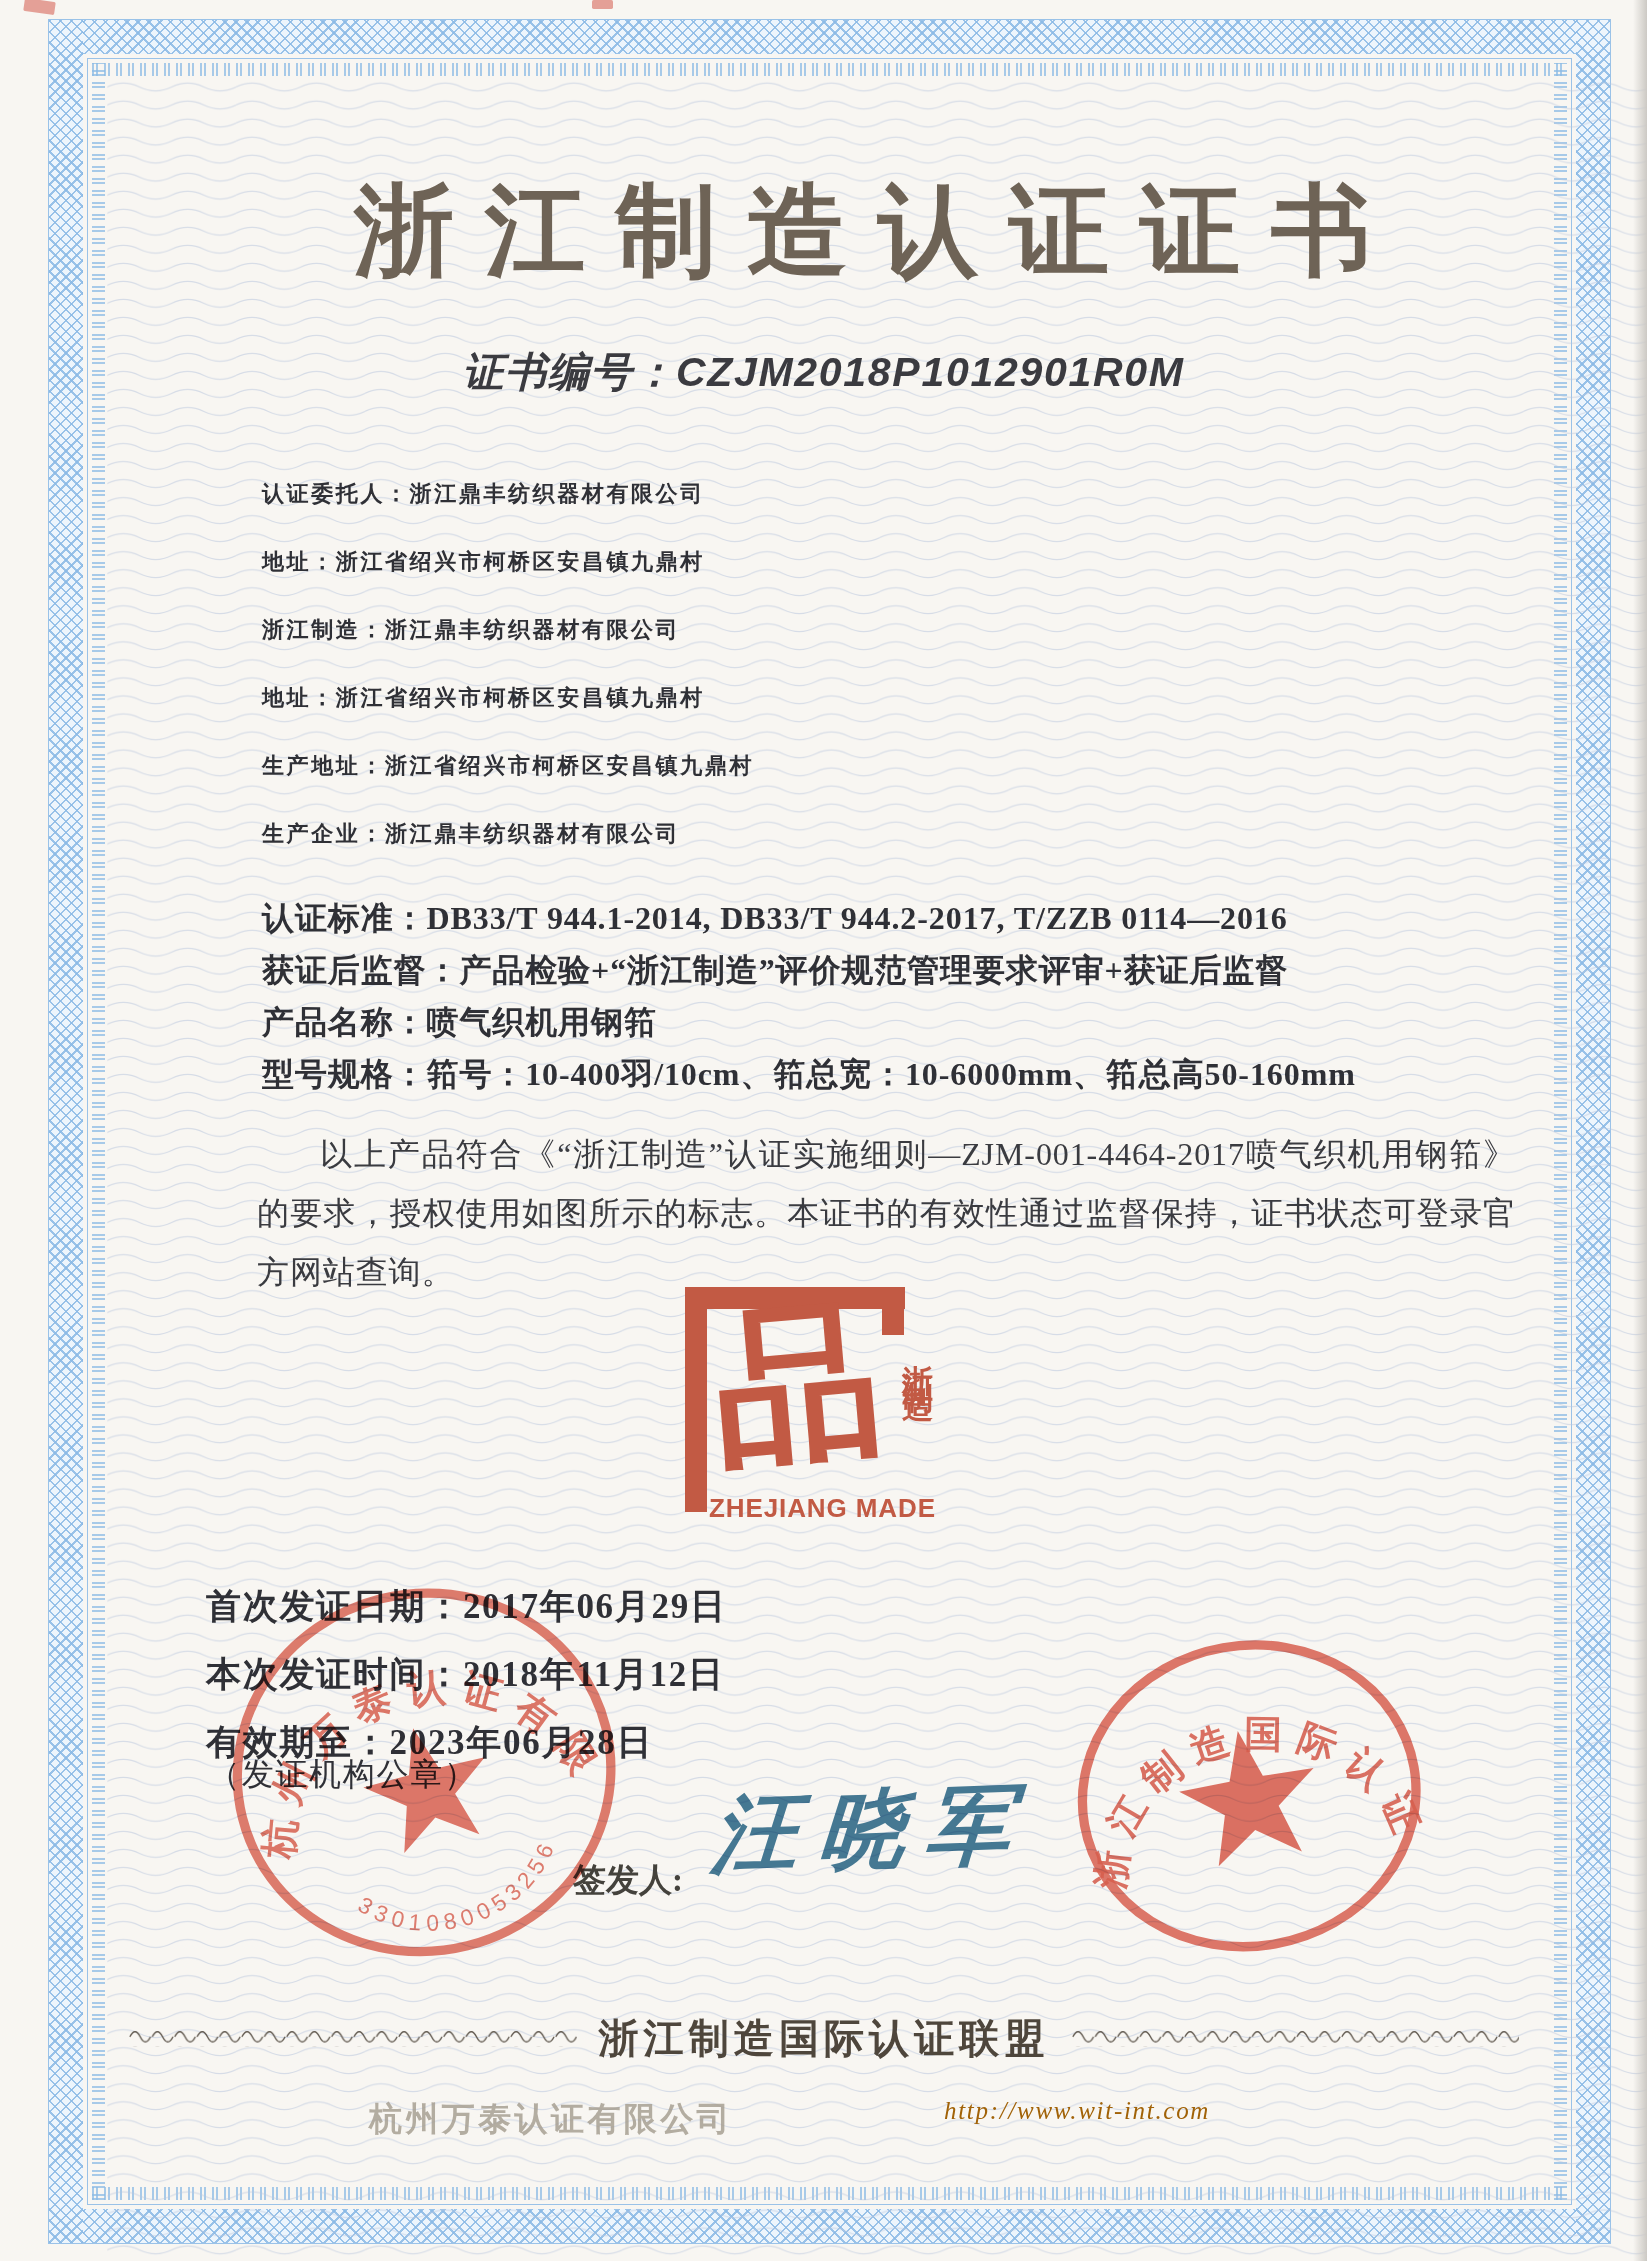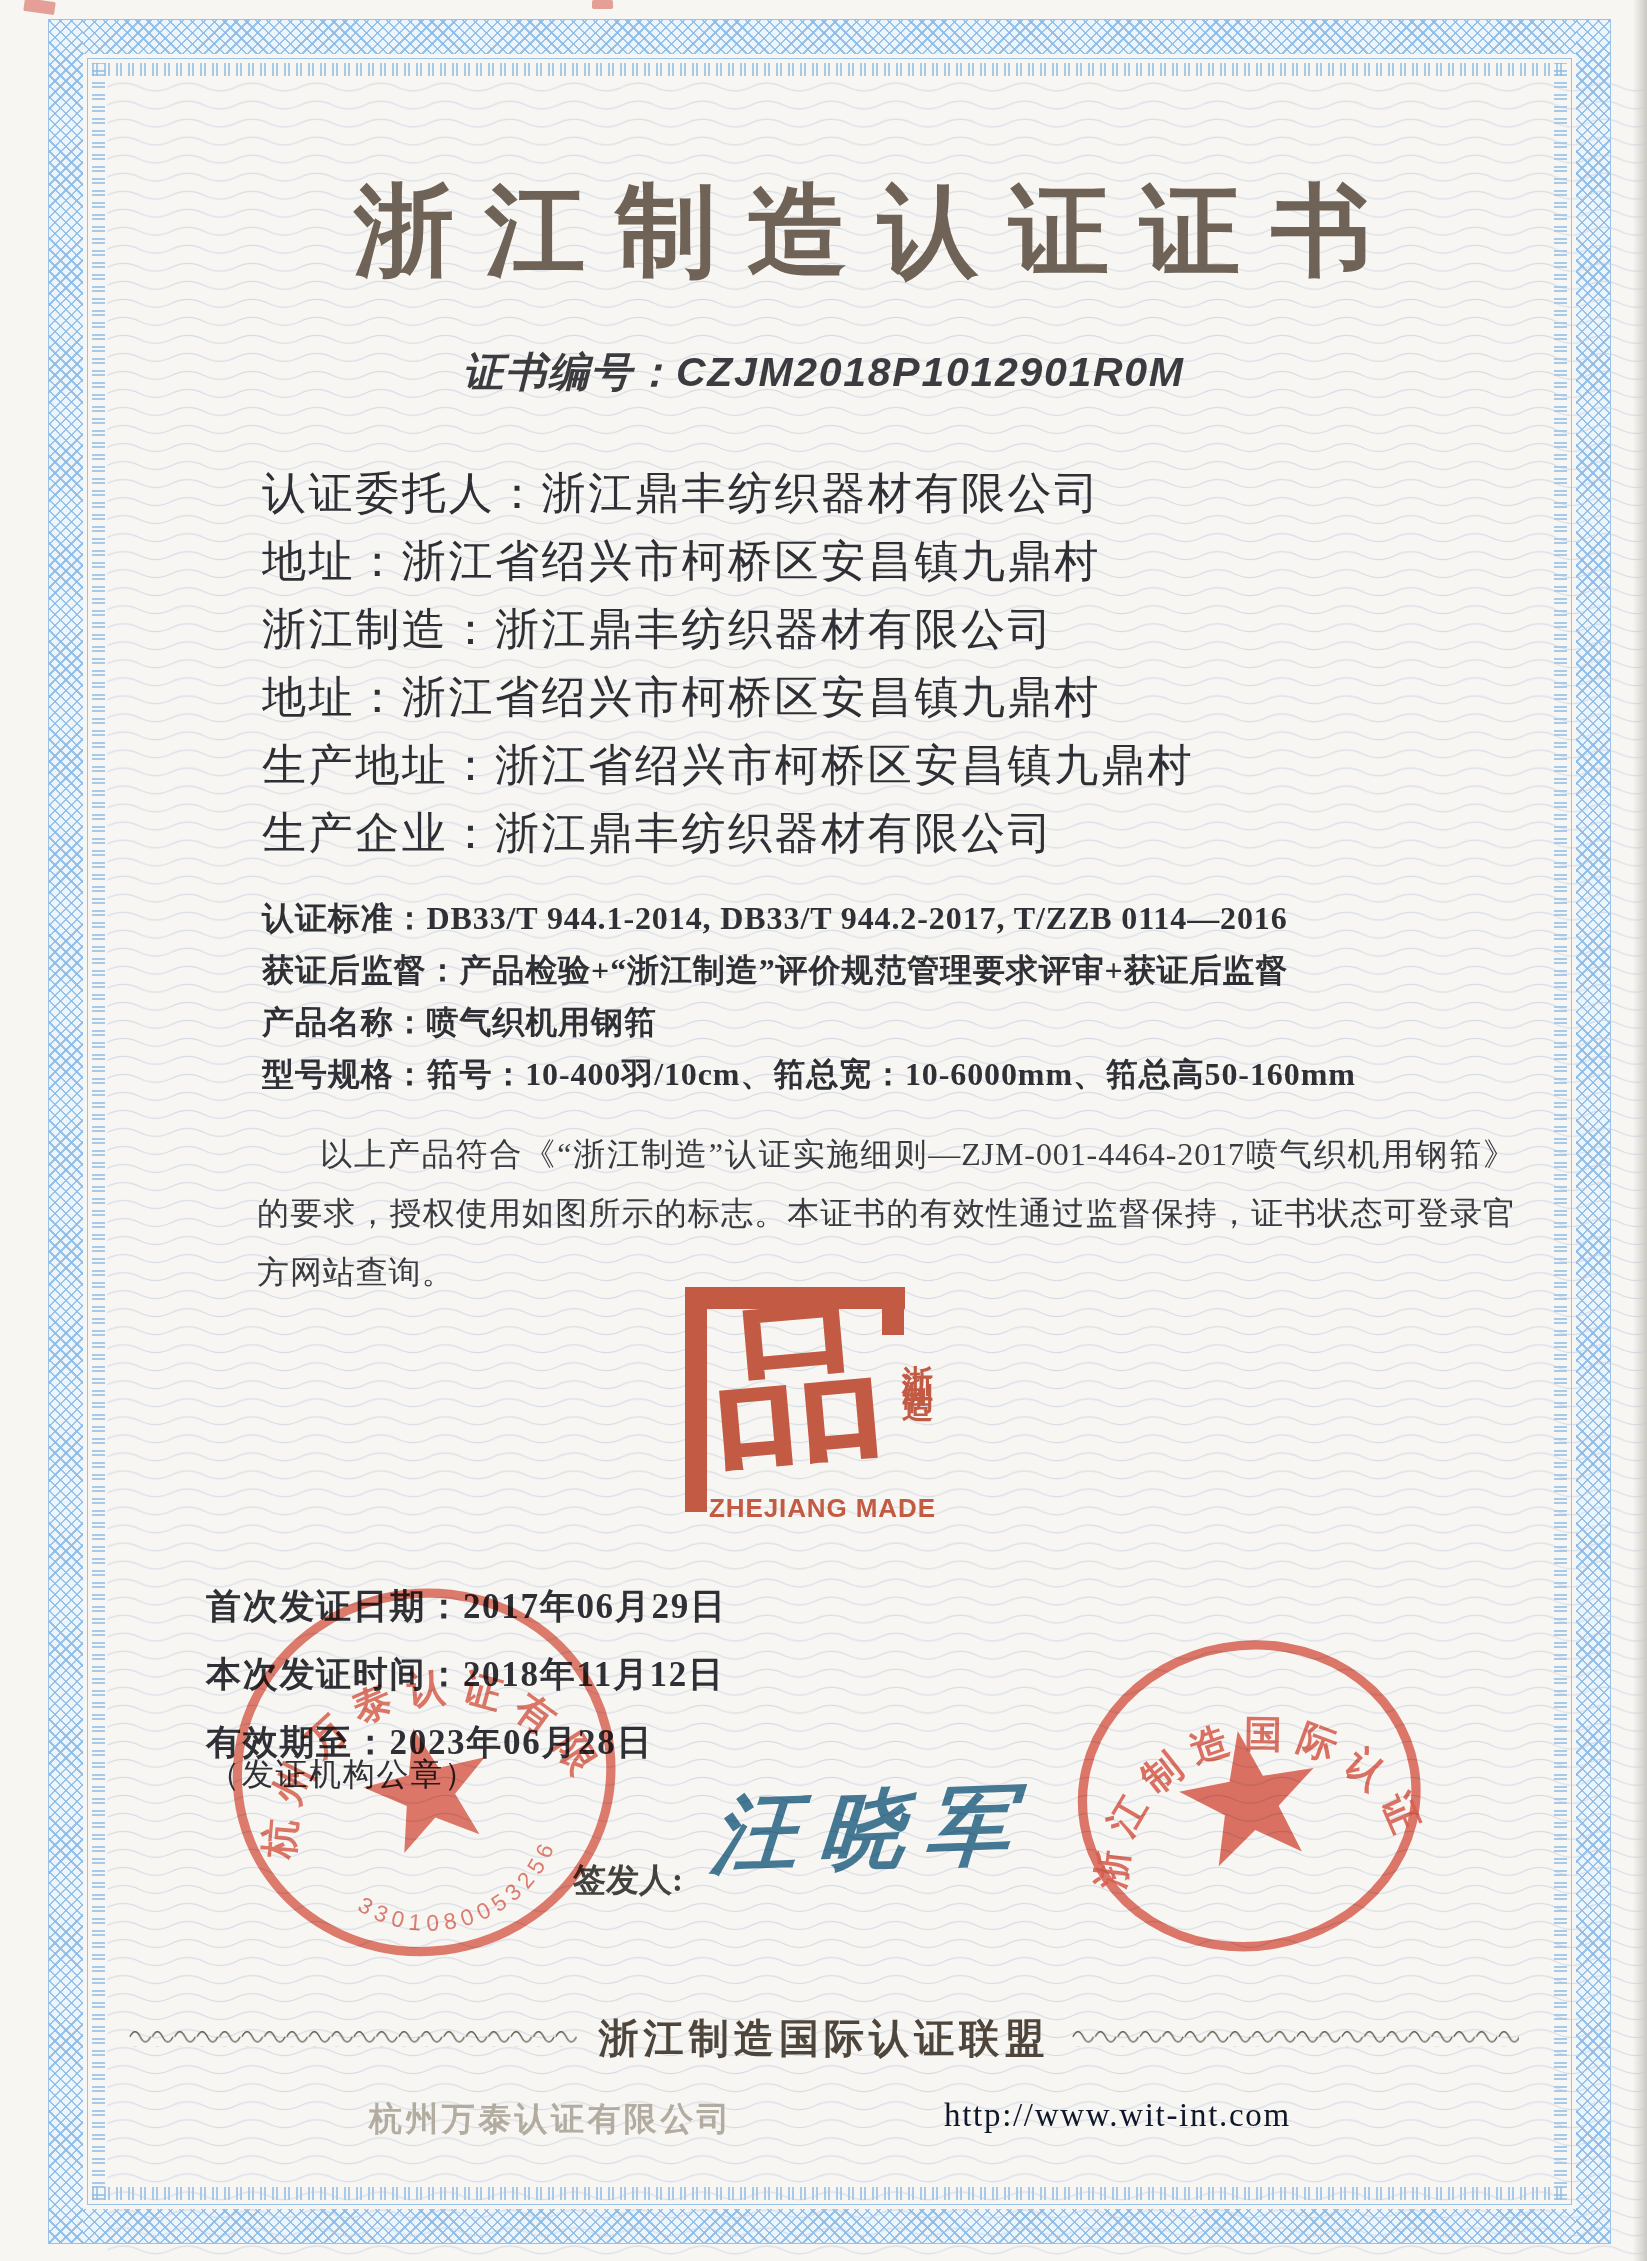--- a/index.html
+++ b/index.html
@@ -29,21 +29,21 @@
   .fr-l{left:43px;} .fr-r{right:43px;}
   .waves{position:absolute;inset:58px;}
   
   .content{position:absolute;inset:0;z-index:2;color:#2f3036;}
   .title-wrap{position:absolute;top:165px;left:0;width:100%;text-align:center;padding-left:39px;}
   .title{font-size:100px;font-weight:700;letter-spacing:31px;margin-right:-31px;color:#6e6356;}
   .certno{position:absolute;top:345px;left:0;width:100%;text-align:center;
     font-family:"Liberation Sans","DejaVu Sans",sans-serif;font-weight:700;font-size:41px;
     color:#3b3b40;letter-spacing:1.7px;font-style:italic;}
   .fields{position:absolute;left:262px;top:460px;}
-  .frow{font-size:44px;font-weight:400;line-height:68px;letter-spacing:2.6px;white-space:nowrap;}
+  .frow{font-size:22px;font-weight:700;line-height:68px;letter-spacing:2.6px;white-space:nowrap;}
   .specs{position:absolute;left:262px;top:892px;}
   .srow{font-size:32px;font-weight:700;line-height:52px;letter-spacing:0.9px;white-space:nowrap;}
   .statement{position:absolute;left:257px;top:1125px;width:1259px;font-size:32px;line-height:59px;
     text-indent:63px;text-align:justify;color:#3a3b40;letter-spacing:0.9px;}
   
   .logo{position:absolute;left:685px;top:1287px;width:250px;height:233px;}
   .lg-bar{position:absolute;background:#c25a44;}
   .lg-top{left:0;top:0;width:220px;height:22px;}
   .lg-left{left:0;top:0;width:22px;height:225px;}
   .lg-right{left:197px;top:0;width:22px;height:48px;}
@@ -64,21 +64,21 @@
     mix-blend-mode:multiply;z-index:5;white-space:nowrap;}
   .stamp{position:absolute;mix-blend-mode:multiply;opacity:.9;z-index:6;}
   .stamp-left{left:221px;top:1580px;transform:rotate(-14deg);}
   .stamp-right{left:1071px;top:1637px;transform:rotate(-10deg);}
   
   .banner{position:absolute;top:2011px;left:129px;width:1390px;display:flex;align-items:center;
     justify-content:center;gap:22px;}
   .banner-text{font-size:40px;font-weight:700;letter-spacing:5.1px;color:#4e463c;white-space:nowrap;}
   .footer-company{position:absolute;left:369px;top:2097px;font-size:33px;font-weight:700;
     color:#a39b8d;letter-spacing:3.4px;opacity:.8;}
-  .footer-url{position:absolute;left:944px;top:2097px;font-size:33px;color:#0f172a;letter-spacing:1.7px;}
+  .footer-url{position:absolute;left:944px;top:2097px;font-size:25px;color:#a16207;letter-spacing:1.7px;font-style:italic;}
 </style>
 </head>
 <body>
 
 <div class="paper"></div>
 <div class="scan-mark" style="left:24px;top:0;width:31px;height:13px;transform:rotate(8deg);"></div>
 <div class="scan-mark" style="left:592px;top:0;width:20.6px;height:9.4px;"></div>
 
 <div class="frame">
   <div class="band band-t"></div>

